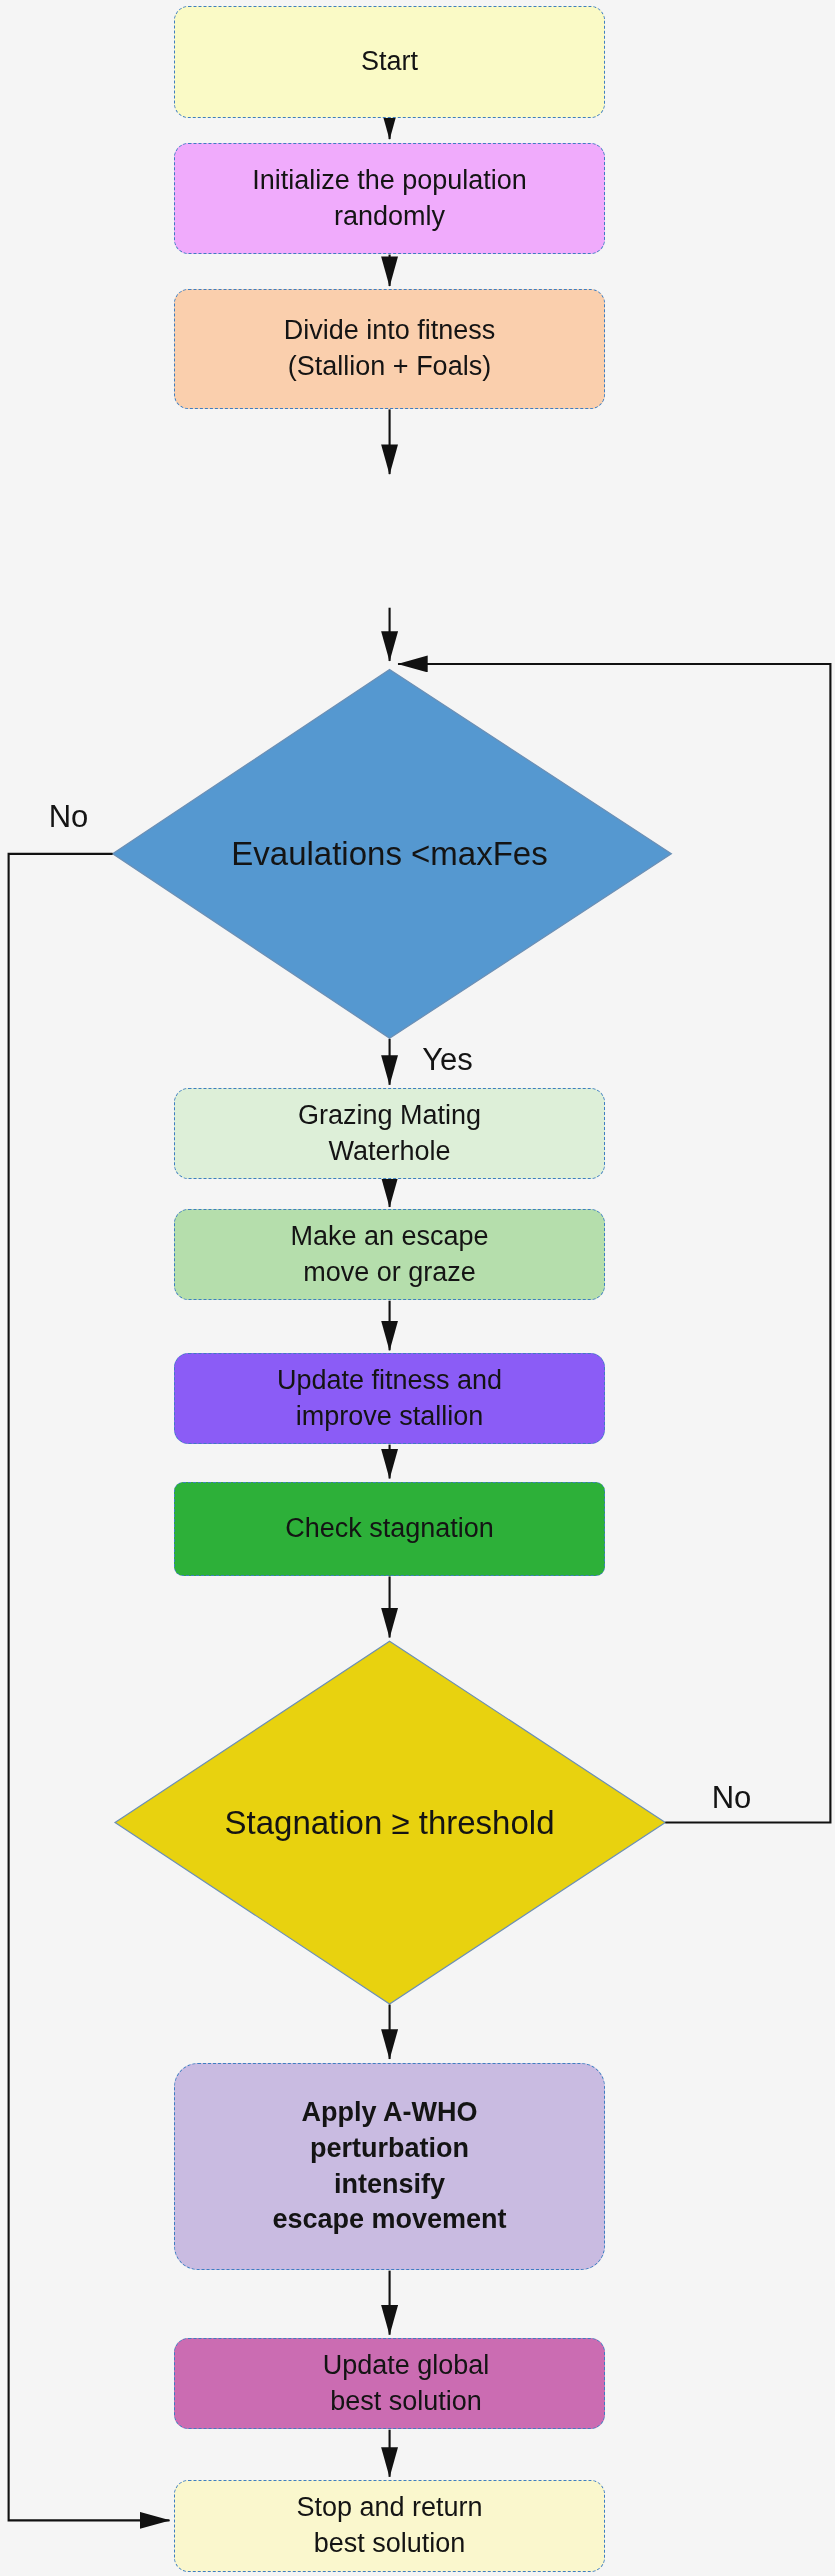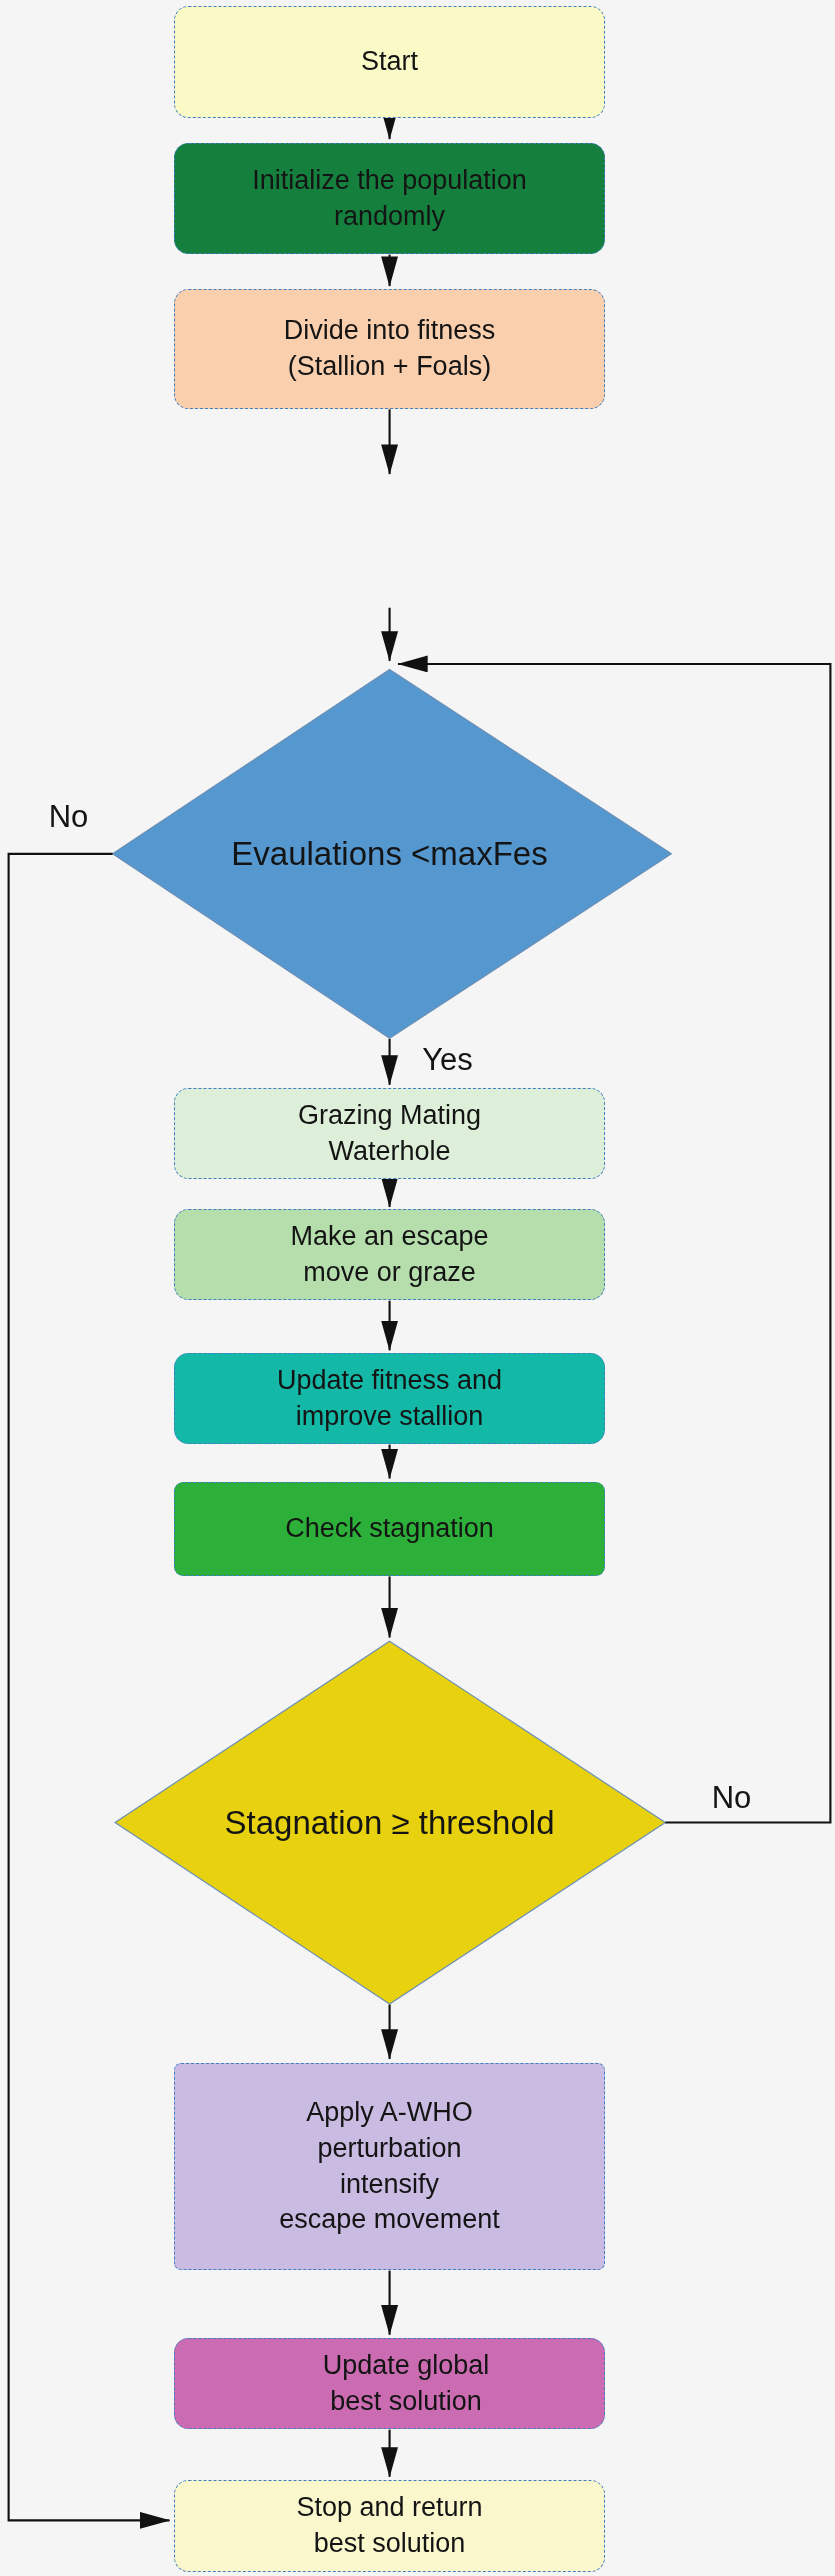--- a/index.html
+++ b/index.html
@@ -27,21 +27,21 @@
     align-items: center;
     justify-content: center;
     text-align: center;
     white-space: pre-line;
     font-size: 27px;
     line-height: 1.32;
     z-index: 2;
   }
   .r24 { border-radius: 14.5px; }
   .r34 { border-radius: 20.6px; }
-  .r55 { border-radius: 7px; }
+  .r55 { border-radius: 24px; font-weight: bold; }
   .diamond-label {
     position: absolute;
     left: 139px;
     width: 501px;
     display: flex;
     align-items: center;
     justify-content: center;
     text-align: center;
     white-space: pre-line;
     font-size: 33px;
@@ -85,29 +85,29 @@
       <line x1="644" y1="3755" x2="644" y2="3861" marker-end="url(#arrow)"></line>
       <line x1="644" y1="4018" x2="644" y2="4096" marker-end="url(#arrow)"></line>
 
       <polyline points="1100,3014 1373,3014 1373,1098 658,1098" marker-end="url(#arrow)"></polyline>
 
       <polyline points="186,1412 14,1412 14,4168 280,4168" marker-end="url(#arrow)"></polyline>
     </g>
   </svg>
 
   <div class="node r24" style="top: 6px; height: 112px; background-color: rgb(250, 250, 198);"><span>Start</span></div>
-  <div class="node r24" style="top: 143px; height: 111px; background-color: #15803d;"><span>Initialize the population
+  <div class="node r24" style="top: 143px; height: 111px; background-color: #f0abfc;"><span>Initialize the population
 randomly</span></div>
   <div class="node r24" style="top: 289px; height: 120px; background-color: rgb(250, 207, 173);"><span>Divide into fitness
 (Stallion + Foals)</span></div>
   <div class="node r24" style="top: 1088px; height: 91px; background-color: rgb(221, 239, 216);"><span>Grazing Mating
 Waterhole</span></div>
   <div class="node r24" style="top: 1209px; height: 91px; background-color: rgb(181, 222, 172);"><span>Make an escape
 move or graze</span></div>
-  <div class="node r24" style="top: 1353px; height: 91px; background-color: #14b8a6;"><span>Update fitness and
+  <div class="node r24" style="top: 1353px; height: 91px; background-color: #8b5cf6;"><span>Update fitness and
 improve stallion</span></div>
   <div class="node r24" style="top: 1482px; height: 94px; background-color: rgb(45, 176, 57); border-radius: 9px;"><span>Check stagnation</span></div>
   <div class="node r55" style="top: 2063px; height: 207px; background-color: rgb(201, 187, 225);"><span>Apply A-WHO
 perturbation
 intensify
 escape movement</span></div>
   <div class="node r24" style="top: 2338px; height: 91px; background-color: rgb(203, 108, 178); padding-left: 33px;"><span>Update global
 best solution</span></div>
   <div class="node r24" style="top: 2480px; height: 92px; background-color: rgb(250, 247, 205);"><span>Stop and return
 best solution</span></div>

